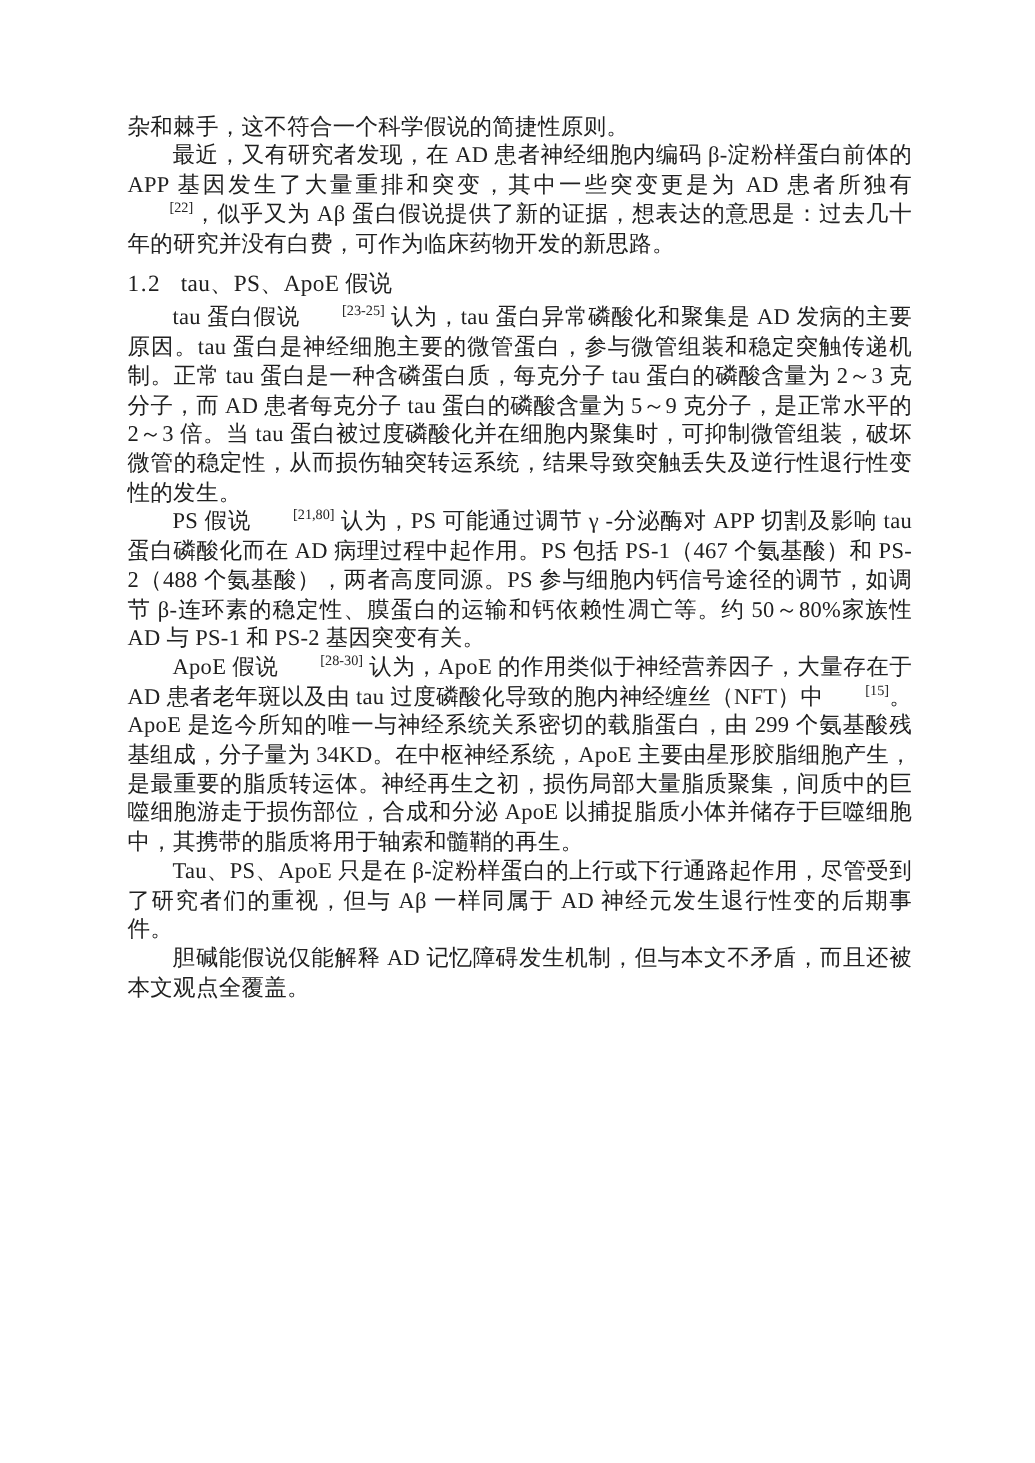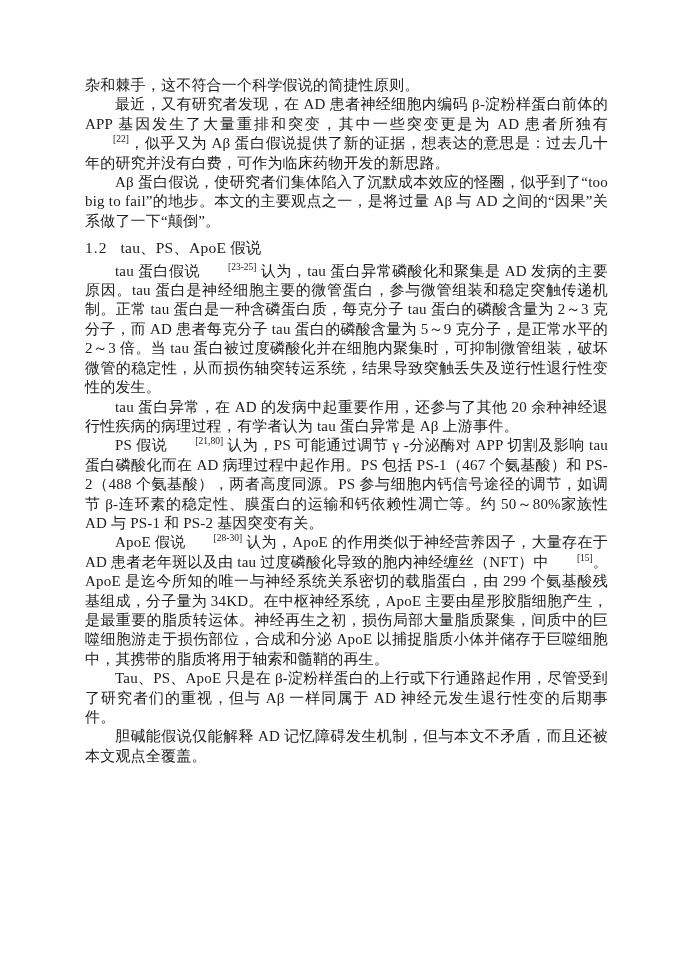--- a/index.html
+++ b/index.html
@@ -58,22 +58,20 @@
     padding-left: 28px;
   }
 </style>
 </head>
 <body>
 
 <div class="page">
   <div class="content">
       <p class="noindent">杂和棘手，这不符合一个科学假说的简捷性原则。</p>
       <p>最近，又有研究者发现，在 AD 患者神经细胞内编码 β-淀粉样蛋白前体的 APP 基因发生了大量重排和突变，其中一些突变更是为 AD 患者所独有<sup class="cite">[22]</sup>，似乎又为 Aβ 蛋白假说提供了新的证据，想表达的意思是：过去几十年的研究并没有白费，可作为临床药物开发的新思路。</p>
-      <p>Aβ 蛋白假说，使研究者们集体陷入了沉默成本效应的怪圈，似乎到了“too big to fail”的地步。本文的主要观点之一，是将过量 Aβ 与 AD 之间的“因果”关系做了一下“颠倒”。</p>
       <div class="heading"><span class="hnum">1.2</span><span>tau、PS、ApoE 假说</span></div>
       <p>tau 蛋白假说<sup class="cite">[23-25]</sup> 认为，tau 蛋白异常磷酸化和聚集是 AD 发病的主要原因。tau 蛋白是神经细胞主要的微管蛋白，参与微管组装和稳定突触传递机制。正常 tau 蛋白是一种含磷蛋白质，每克分子 tau 蛋白的磷酸含量为 2～3 克分子，而 AD 患者每克分子 tau 蛋白的磷酸含量为 5～9 克分子，是正常水平的 2～3 倍。当 tau 蛋白被过度磷酸化并在细胞内聚集时，可抑制微管组装，破坏微管的稳定性，从而损伤轴突转运系统，结果导致突触丢失及逆行性退行性变性的发生。</p>
-      <p>tau 蛋白异常，在 AD 的发病中起重要作用，还参与了其他 20 余种神经退行性疾病的病理过程，有学者认为 tau 蛋白异常是 Aβ 上游事件。</p>
       <p>PS 假说<sup class="cite">[21,80]</sup> 认为，PS 可能通过调节 γ -分泌酶对 APP 切割及影响 tau 蛋白磷酸化而在 AD 病理过程中起作用。PS 包括 PS-1（467 个氨基酸）和 PS-2（488 个氨基酸），两者高度同源。PS 参与细胞内钙信号途径的调节，如调节 β-连环素的稳定性、膜蛋白的运输和钙依赖性凋亡等。约 50～80%家族性 AD 与 PS-1 和 PS-2 基因突变有关。</p>
       <p>ApoE 假说<sup class="cite">[28-30]</sup> 认为，ApoE 的作用类似于神经营养因子，大量存在于 AD 患者老年斑以及由 tau 过度磷酸化导致的胞内神经缠丝（NFT）中<sup class="cite">[15]</sup>。ApoE 是迄今所知的唯一与神经系统关系密切的载脂蛋白，由 299 个氨基酸残基组成，分子量为 34KD。在中枢神经系统，ApoE 主要由星形胶脂细胞产生，是最重要的脂质转运体。神经再生之初，损伤局部大量脂质聚集，间质中的巨噬细胞游走于损伤部位，合成和分泌 ApoE 以捕捉脂质小体并储存于巨噬细胞中，其携带的脂质将用于轴索和髓鞘的再生。</p>
       <p>Tau、PS、ApoE 只是在 β-淀粉样蛋白的上行或下行通路起作用，尽管受到了研究者们的重视，但与 Aβ 一样同属于 AD 神经元发生退行性变的后期事件。</p>
       <p>胆碱能假说仅能解释 AD 记忆障碍发生机制，但与本文不矛盾，而且还被本文观点全覆盖。</p>
     </div>
 </div>
 
 </body></html>

